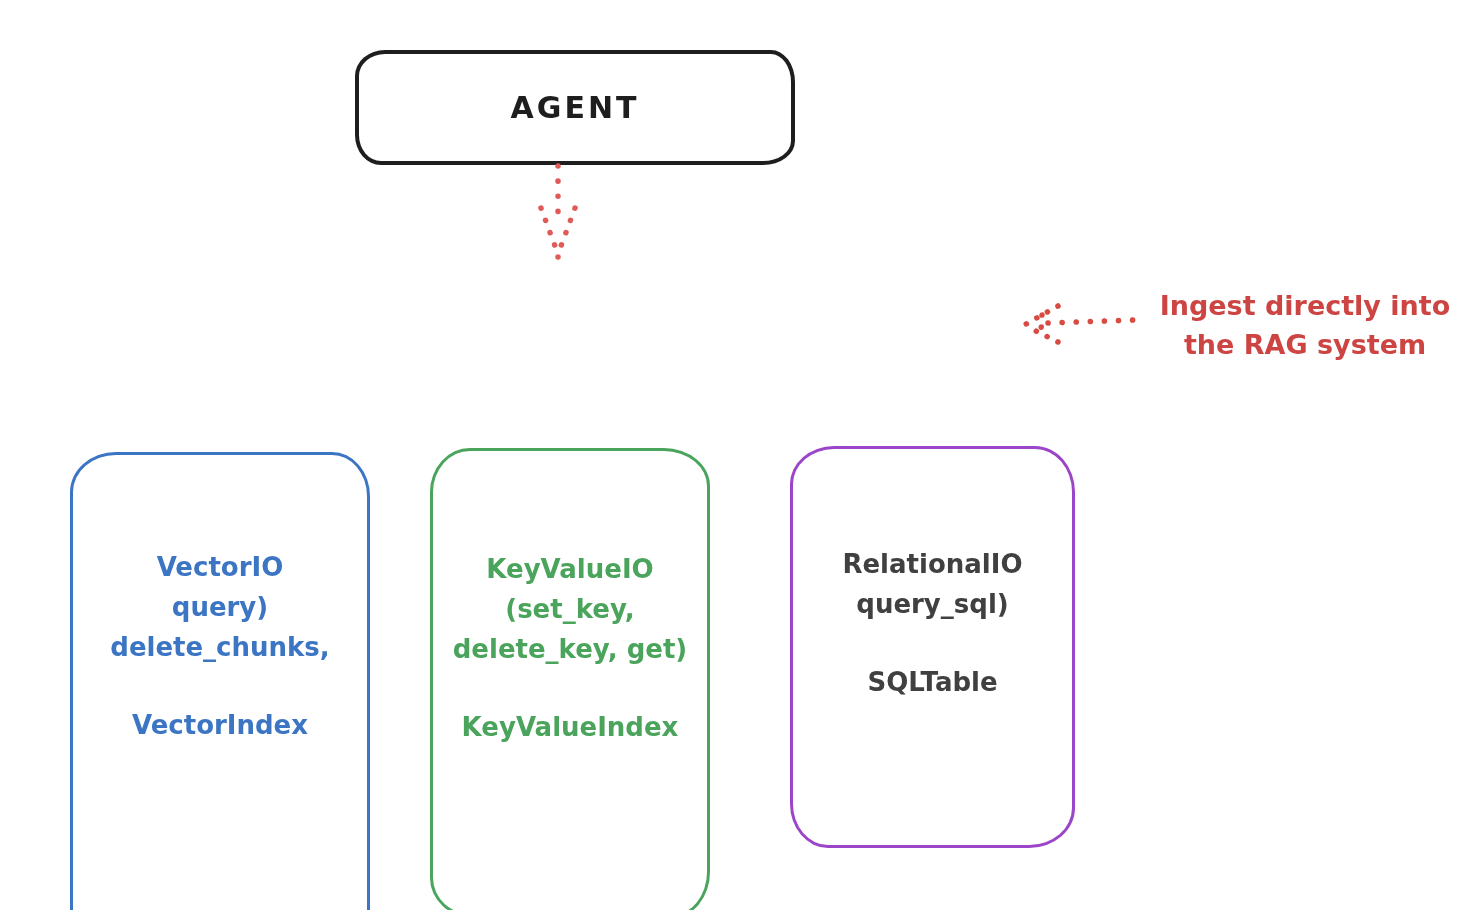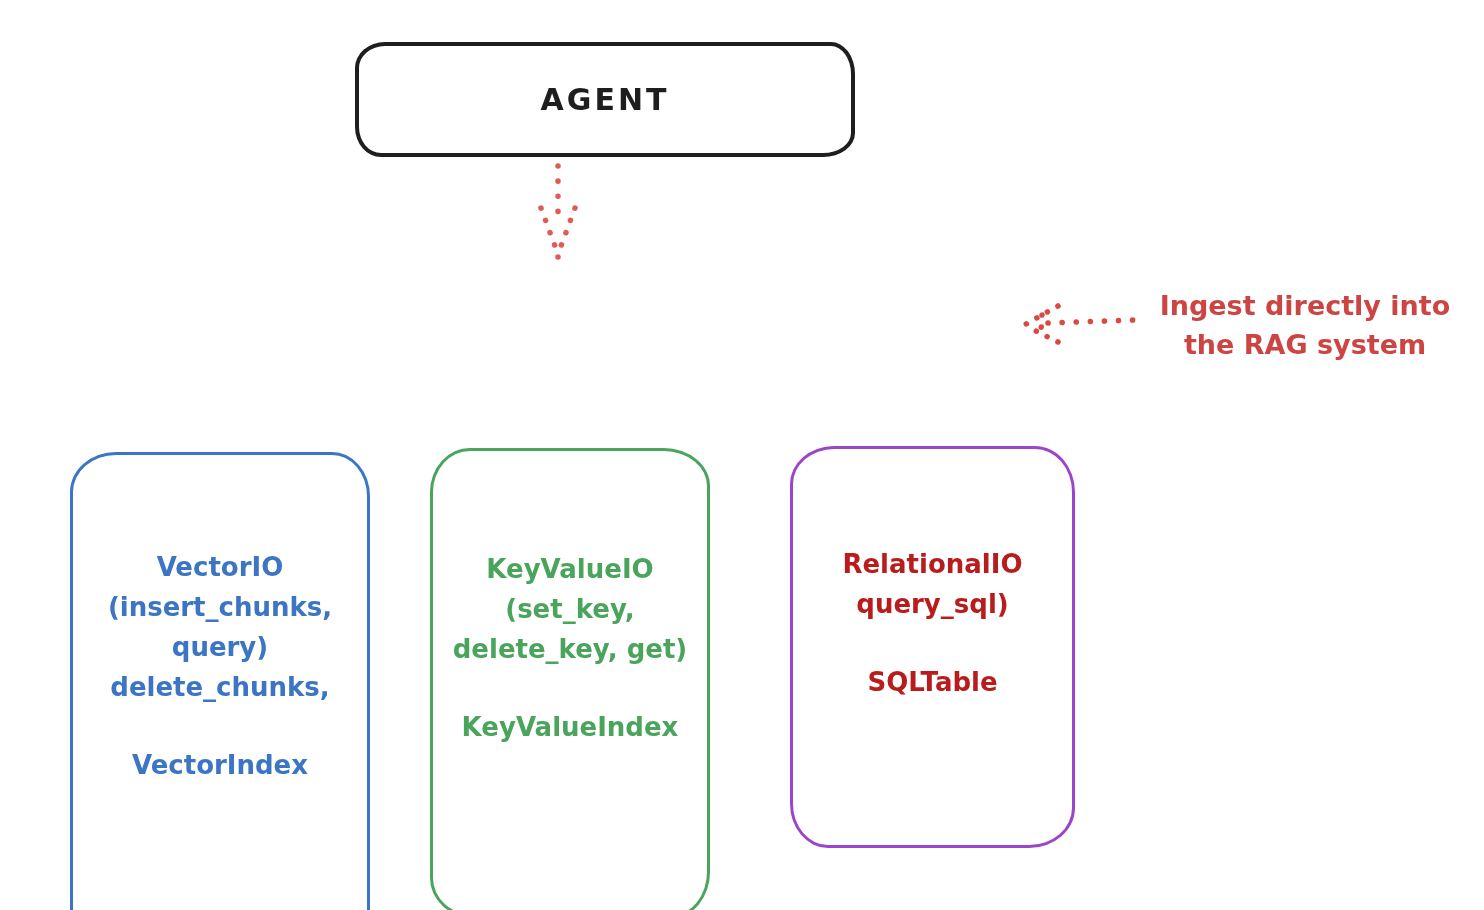--- a/index.html
+++ b/index.html
@@ -11,21 +11,21 @@
   
   .node {
     position: absolute;
     background: #ffffff;
     border: 4px solid #1e1e1e;
     display: flex;
     align-items: center;
     justify-content: center;
   }
   .node-agent {
-    left: 355px; top: 42px; width: 500px; height: 115px;
+    left: 355px; top: 50px; width: 440px; height: 115px;
     border-radius: 30px 24px 32px 26px / 26px 32px 24px 30px;
   }
   .node-ragtool {
     left: 157px; top: 270px; width: 836px; height: 125px;
     border-radius: 26px 32px 24px 30px / 30px 24px 32px 26px;
   }
   .node-label {
     color: #1e1e1e;
     font-size: 30px;
     font-weight: 600;
@@ -47,21 +47,21 @@
     padding-top: 92px;
   }
   .storage-keyvalue {
     left: 430px; top: 448px; width: 280px; height: 470px;
     border-color: #4aa45c; color: #4aa45c;
     border-radius: 40px 46px 38px 44px / 44px 38px 46px 40px;
     padding-top: 98px;
   }
   .storage-relational {
     left: 790px; top: 446px; width: 285px; height: 402px;
-    border-color: #9b45c8; color: #b91c1c;
+    border-color: #9b45c8; color: #404040;
     border-radius: 44px 40px 46px 38px / 38px 46px 40px 44px;
     padding-top: 95px;
   }
   .storage .fn-line {
     font-size: 26px;
     line-height: 40px;
     white-space: nowrap;
   }
   .storage .index-label {
     font-size: 26px;
@@ -115,21 +115,20 @@
     </g>
   </svg>
 
   <div class="annotation">
     <div>Ingest directly into</div>
     <div>the RAG system</div>
   </div>
 
   <div class="storage storage-vector">
     <div class="fn-line">VectorIO</div>
-    <div class="fn-line">(insert_chunks,</div>
     <div class="fn-line">query)</div>
     <div class="fn-line">delete_chunks,</div>
     <div class="index-label">VectorIndex</div>
   </div>
 
   <div class="storage storage-keyvalue">
     <div class="fn-line">KeyValueIO</div>
     <div class="fn-line">(set_key,</div>
     <div class="fn-line">delete_key, get)</div>
     <div class="index-label">KeyValueIndex</div>

